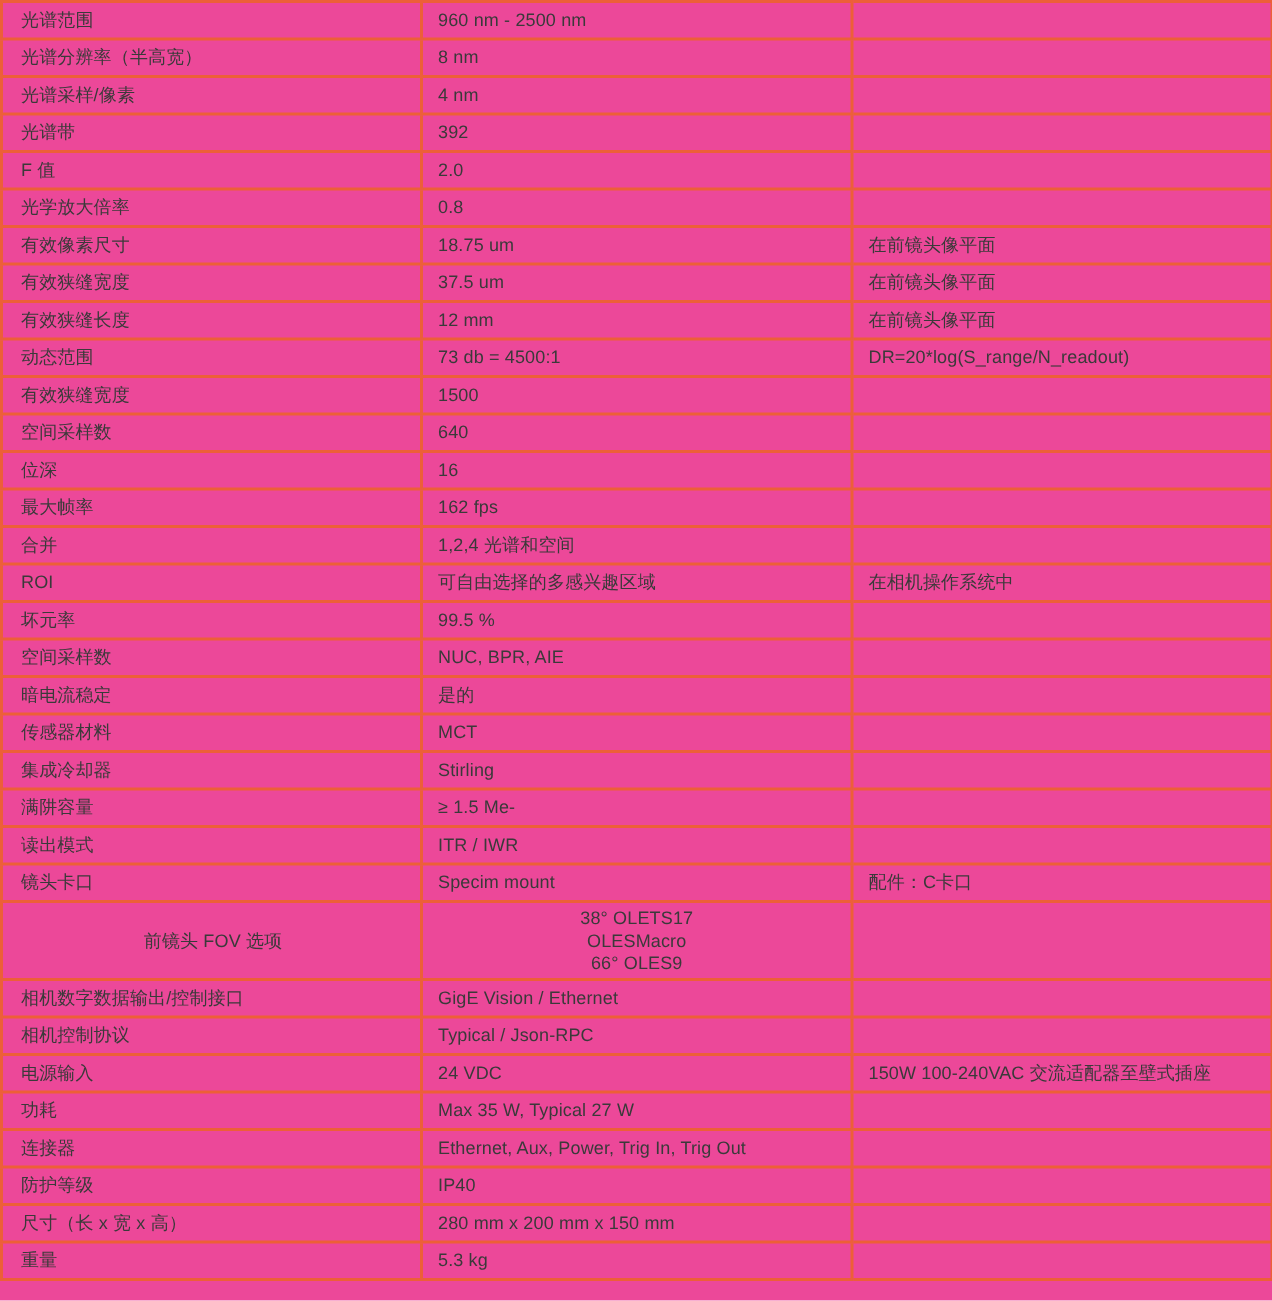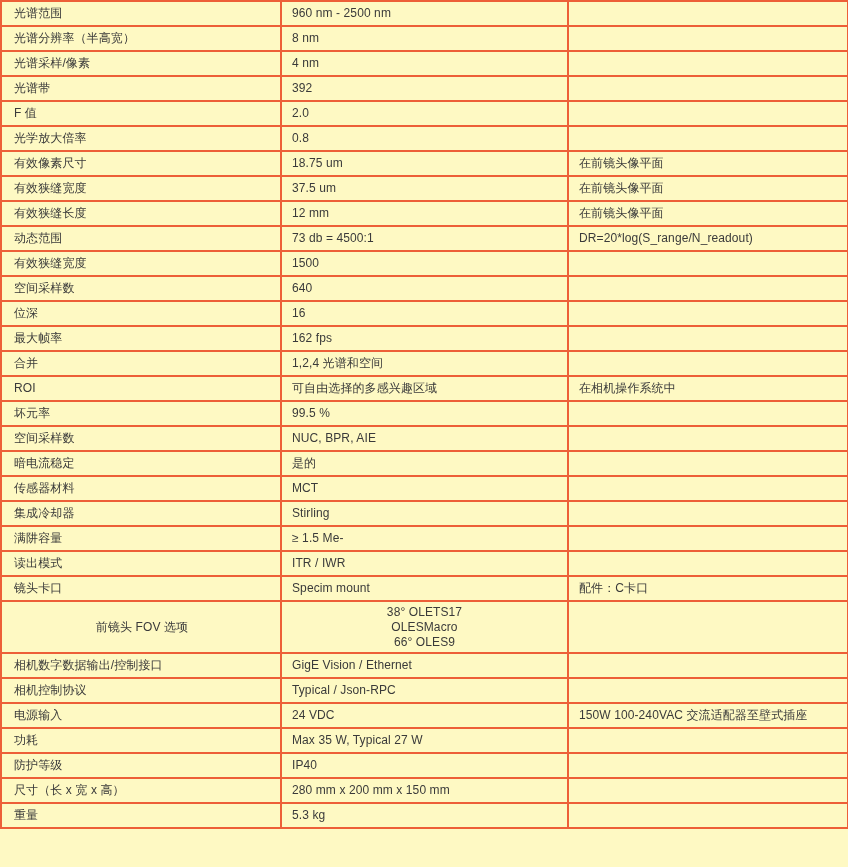--- a/index.html
+++ b/index.html
@@ -5,21 +5,21 @@
   html, body {
     margin: 0;
     padding: 0;
     background: #ffffff;
   }
   #page {
     position: relative;
     width: 848px;
     height: 867px;
     overflow: hidden;
-    background: #fef9c3;
+    background: #ec4899;
     font-family: "Liberation Sans", "DejaVu Sans", sans-serif;
   }
   table.spec {
     border-collapse: collapse;
     table-layout: fixed;
     width: 847px;
     margin: 0;
   }
   table.spec td {
     border: 2px solid #ed5f38;
@@ -221,20 +221,25 @@
     <td class="value">24 VDC</td>
     <td class="note">150W 100-240VAC 交流适配器至壁式插座</td>
   </tr>
 
   <tr>
     <td class="param">功耗</td>
     <td class="value">Max 35 W, Typical 27 W</td>
     <td class="note"></td>
   </tr>
 
+  <tr>
+    <td class="param">连接器</td>
+    <td class="value">Ethernet, Aux, Power, Trig In, Trig Out</td>
+    <td class="note"></td>
+  </tr>
 
   <tr>
     <td class="param">防护等级</td>
     <td class="value">IP40</td>
     <td class="note"></td>
   </tr>
 
   <tr>
     <td class="param">尺寸（长 x 宽 x 高）</td>
     <td class="value">280 mm x 200 mm x 150 mm</td>

